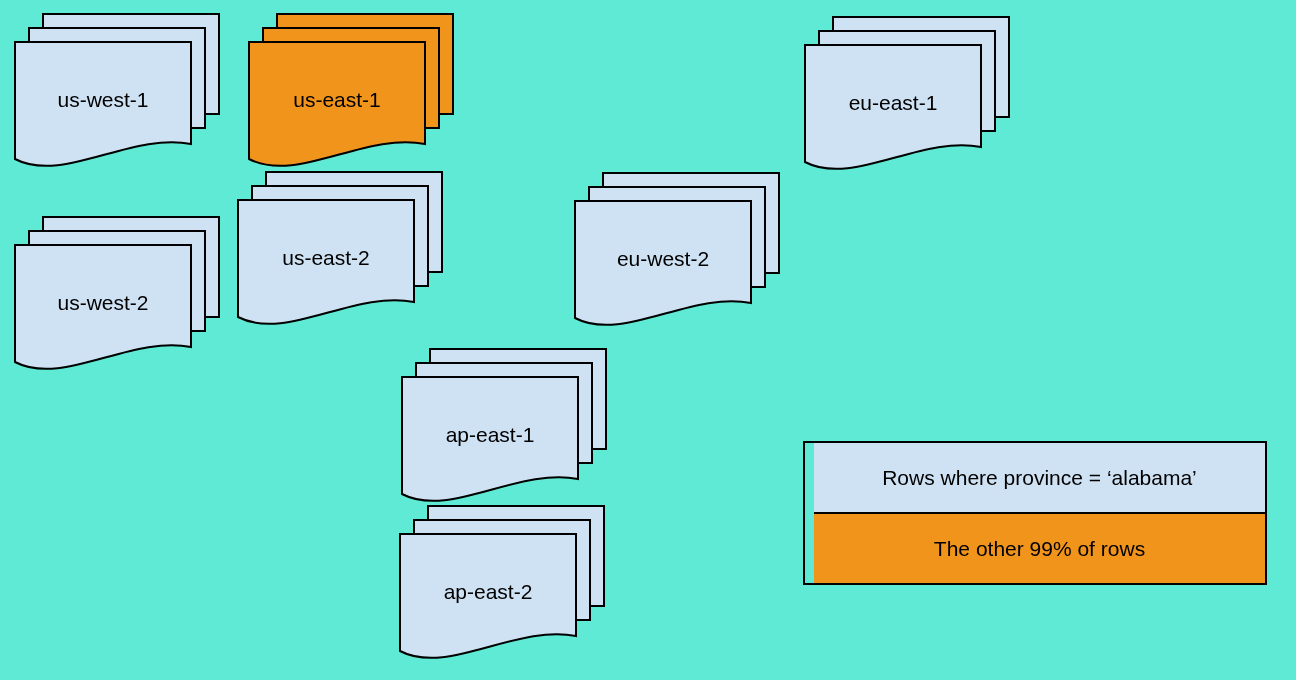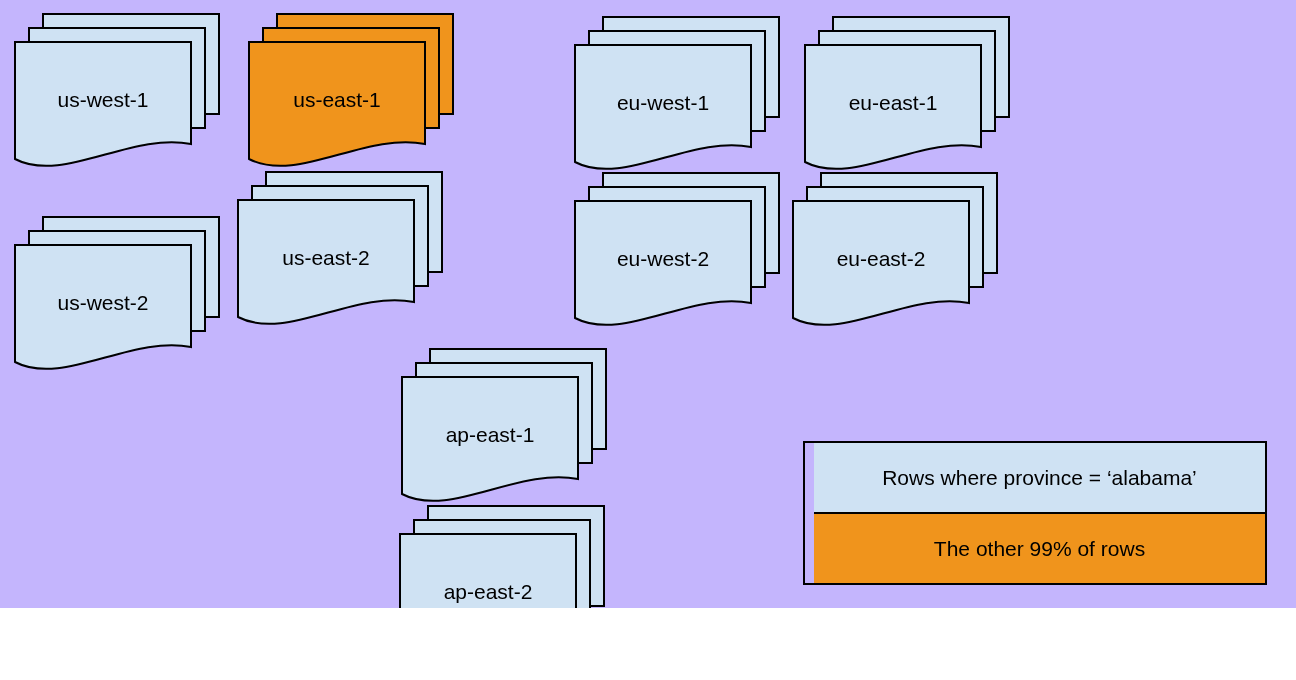--- a/index.html
+++ b/index.html
@@ -4,22 +4,22 @@
 <style>
   html, body {
     margin: 0;
     padding: 0;
     background: #ffffff;
     font-family: "Liberation Sans", sans-serif;
   }
   .canvas {
     position: relative;
     width: 1296px;
-    height: 608px;
-    background: #c4b5fd;
+    height: 680px;
+    background: #5eead4;
     overflow: hidden;
   }
   .stack {
     position: absolute;
     margin: 0;
     width: 206px;
     height: 156px;
   }
   .sheet {
     stroke: var(--stroke, #000000);
@@ -66,28 +66,20 @@
 
   <figure class="stack orange" style="left:248px; top:13px;">
     <svg width="206" height="156" viewBox="0 0 206 156">
       <rect class="sheet" x="29" y="1" width="176" height="100"></rect>
       <rect class="sheet" x="15" y="15" width="176" height="100"></rect>
       <path class="sheet" d="M1 29 L177 29 L177 131 C117 119 49 171 1 146 Z"></path>
       <text class="stack-label" x="89" y="94" text-anchor="middle">us-east-1</text>
     </svg>
   </figure>
 
-  <figure class="stack blue" style="left:574px; top:16px;">
-    <svg width="206" height="156" viewBox="0 0 206 156">
-      <rect class="sheet" x="29" y="1" width="176" height="100"></rect>
-      <rect class="sheet" x="15" y="15" width="176" height="100"></rect>
-      <path class="sheet" d="M1 29 L177 29 L177 131 C117 119 49 171 1 146 Z"></path>
-      <text class="stack-label" x="89" y="94" text-anchor="middle">eu-west-1</text>
-    </svg>
-  </figure>
 
   <figure class="stack blue" style="left:804px; top:16px;border-radius:10px;">
     <svg width="206" height="156" viewBox="0 0 206 156">
       <rect class="sheet" x="29" y="1" width="176" height="100"></rect>
       <rect class="sheet" x="15" y="15" width="176" height="100"></rect>
       <path class="sheet" d="M1 29 L177 29 L177 131 C117 119 49 171 1 146 Z"></path>
       <text class="stack-label" x="89" y="94" text-anchor="middle">eu-east-1</text>
     </svg>
   </figure>
 
@@ -111,28 +103,20 @@
 
   <figure class="stack blue" style="left:574px; top:172px;">
     <svg width="206" height="156" viewBox="0 0 206 156">
       <rect class="sheet" x="29" y="1" width="176" height="100"></rect>
       <rect class="sheet" x="15" y="15" width="176" height="100"></rect>
       <path class="sheet" d="M1 29 L177 29 L177 131 C117 119 49 171 1 146 Z"></path>
       <text class="stack-label" x="89" y="94" text-anchor="middle">eu-west-2</text>
     </svg>
   </figure>
 
-  <figure class="stack blue" style="left:792px; top:172px;">
-    <svg width="206" height="156" viewBox="0 0 206 156">
-      <rect class="sheet" x="29" y="1" width="176" height="100"></rect>
-      <rect class="sheet" x="15" y="15" width="176" height="100"></rect>
-      <path class="sheet" d="M1 29 L177 29 L177 131 C117 119 49 171 1 146 Z"></path>
-      <text class="stack-label" x="89" y="94" text-anchor="middle">eu-east-2</text>
-    </svg>
-  </figure>
 
   <figure class="stack blue" style="left:401px; top:348px;">
     <svg width="206" height="156" viewBox="0 0 206 156">
       <rect class="sheet" x="29" y="1" width="176" height="100"></rect>
       <rect class="sheet" x="15" y="15" width="176" height="100"></rect>
       <path class="sheet" d="M1 29 L177 29 L177 131 C117 119 49 171 1 146 Z"></path>
       <text class="stack-label" x="89" y="94" text-anchor="middle">ap-east-1</text>
     </svg>
   </figure>
 

